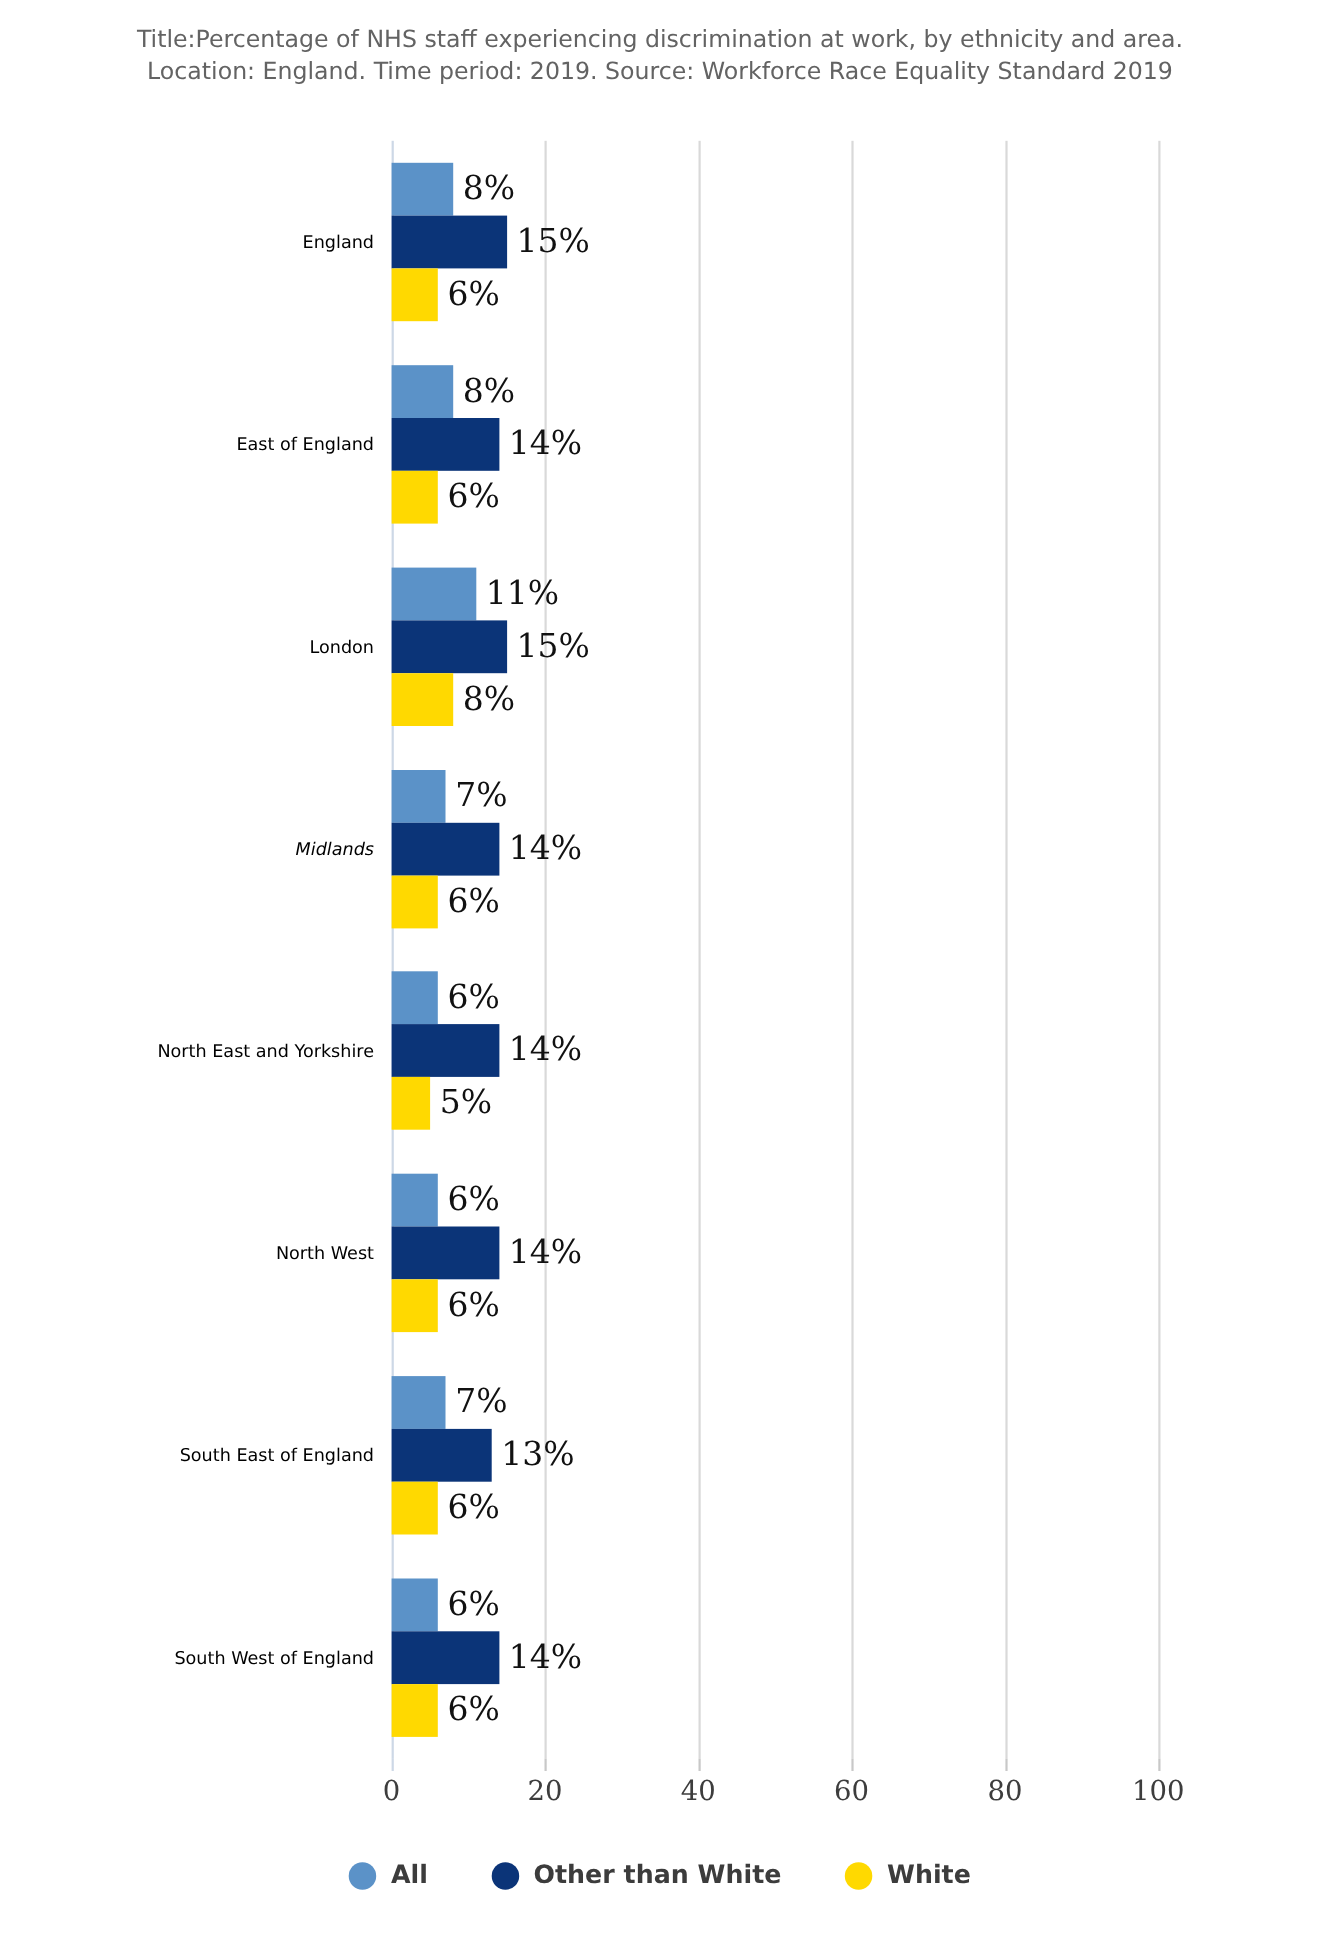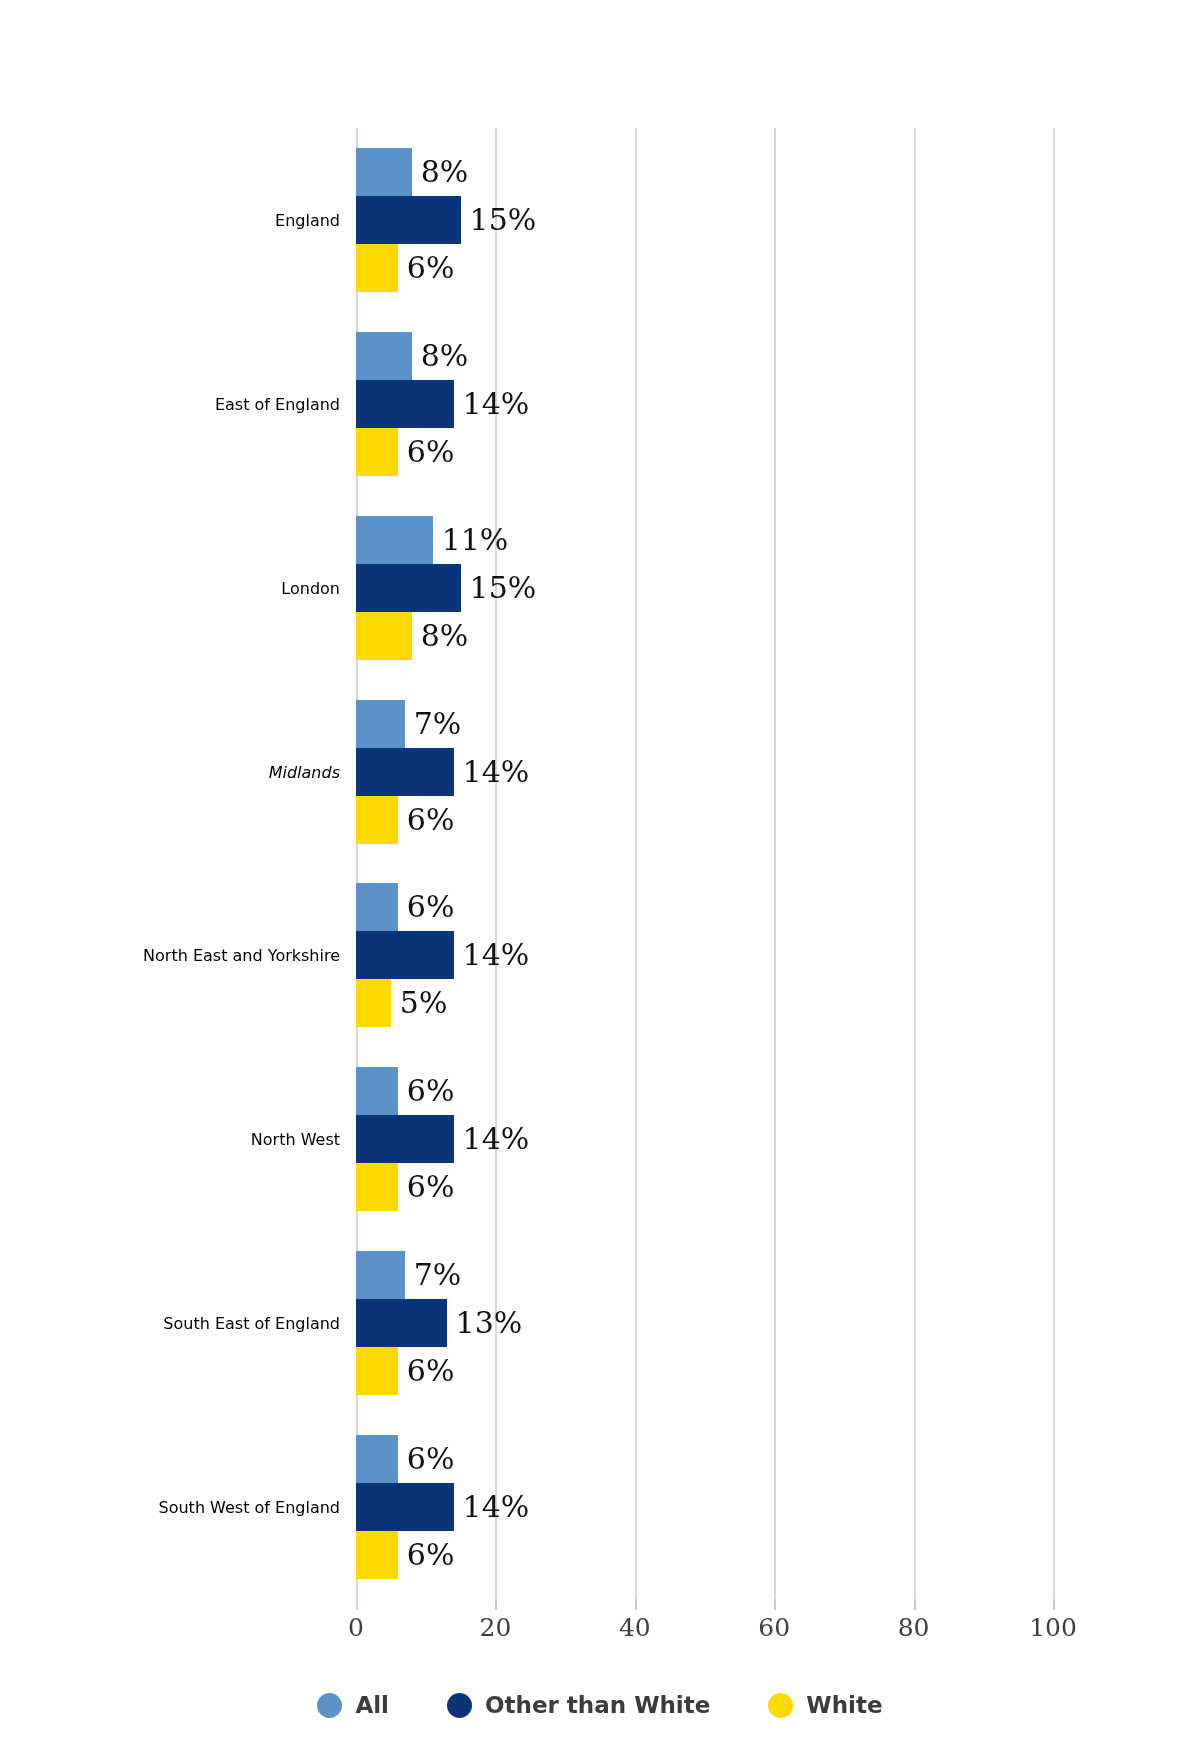--- a/index.html
+++ b/index.html
@@ -136,20 +136,22 @@
     font-weight: bold;
     color: #3c3c3c;
     font-family: "DejaVu Sans", "Liberation Sans", sans-serif;
     white-space: nowrap;
   }
 </style>
 </head>
 <body>
 
 <div class="chart-title">
+  <span class="tline">Title:Percentage of NHS staff experiencing discrimination at work, by ethnicity and area.</span>
+  <span class="tline">Location: England. Time period: 2019. Source: Workforce Race Equality Standard 2019</span>
 </div>
 
 <div class="plot-wrap">
   <div class="plot-area" id="plot-area">
       <div class="gridline axis0" style="left: 0px;"></div>
       <div class="gridline" style="left: 139.4px;"></div>
       <div class="gridline" style="left: 278.8px;"></div>
       <div class="gridline" style="left: 418.2px;"></div>
       <div class="gridline" style="left: 557.6px;"></div>
       <div class="gridline" style="left: 697px;"></div>

